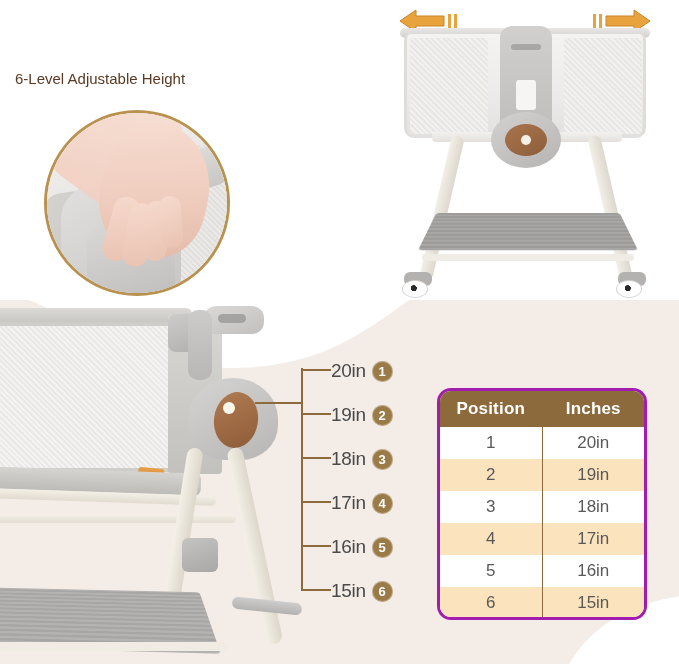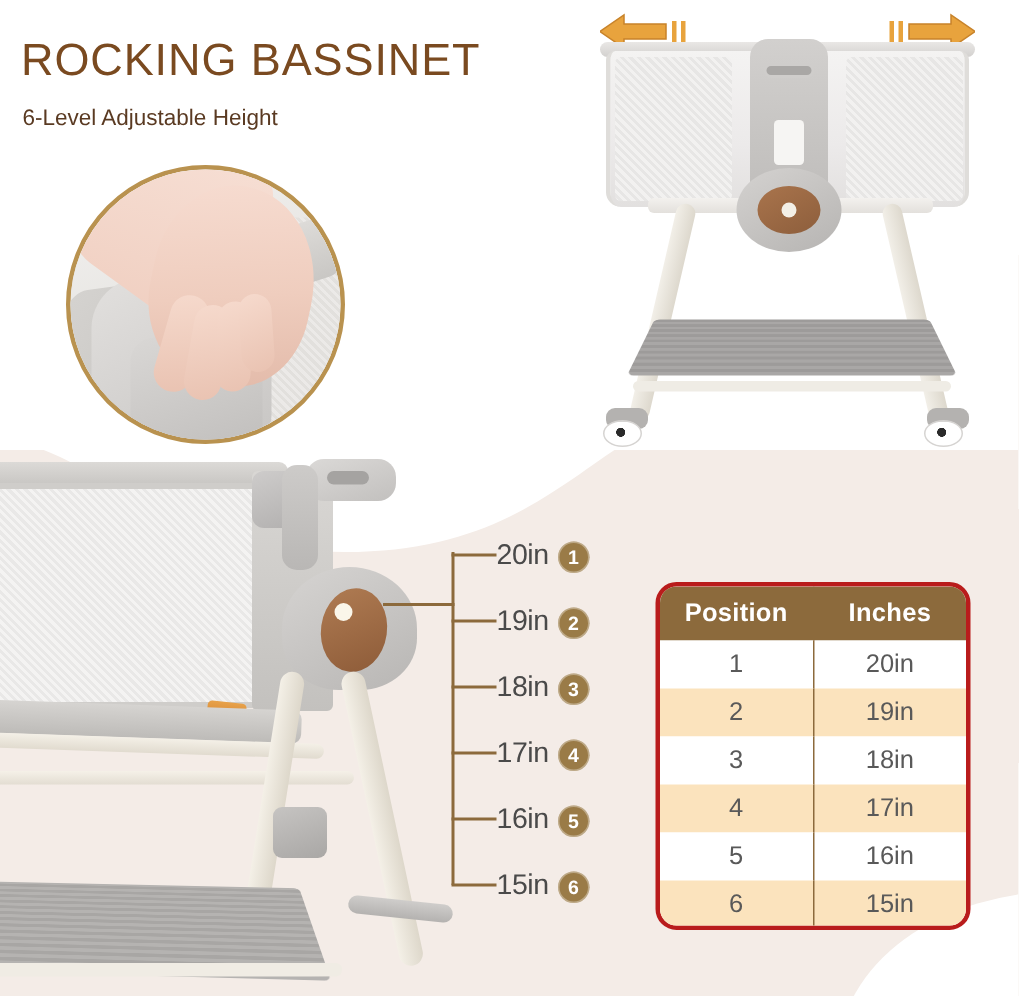--- a/index.html
+++ b/index.html
@@ -179,21 +179,21 @@
     background:#9a7b47;color:#ffffff;
     font-size:13px;font-weight:700;
     display:flex;align-items:center;justify-content:center;
     box-shadow:0 0 0 1px rgba(255,255,255,.35) inset;
     flex:0 0 auto;
   }
 
   
   .table-wrap{
     position:absolute;left:437px;top:388px;width:210px;height:232px;
-    border:3px solid #b91c1c;border-radius:14px;overflow:hidden;
+    border:3px solid #a21caf;border-radius:14px;overflow:hidden;
     background:#ffffff;box-sizing:border-box;
   }
   table{border-collapse:collapse;width:100%;height:100%;table-layout:fixed;}
   thead th{
     background:#8c6a3c;color:#ffffff;
     font-size:17px;font-weight:700;height:36px;padding:0;
     text-align:center;letter-spacing:.2px;
   }
   tbody td{
     height:32px;padding:0;text-align:center;
@@ -213,21 +213,20 @@
   <div class="bg-upper"></div>
   <div class="bg-lower"></div>
 
   <div class="wave">
     <svg width="520" height="130" viewBox="0 0 520 130">
       <path d="M0,0 L520,0 L520,18 C420,18 400,118 250,118 C120,118 80,40 0,40 Z" fill="#ffffff"></path>
     </svg>
   </div>
   <div class="corner-curve"></div>
 
-  <div class="title">ROCKING BASSINET</div>
   <div class="subtitle">6-Level Adjustable Height</div>
 
   <div class="inset">
     <div class="photo">
       <div class="wallbg"></div>
       <div class="mesh-r"></div>
       <div class="rail"></div>
       <div class="fabric-l"></div>
       <div class="joint"></div>
       <div class="joint2"></div>

